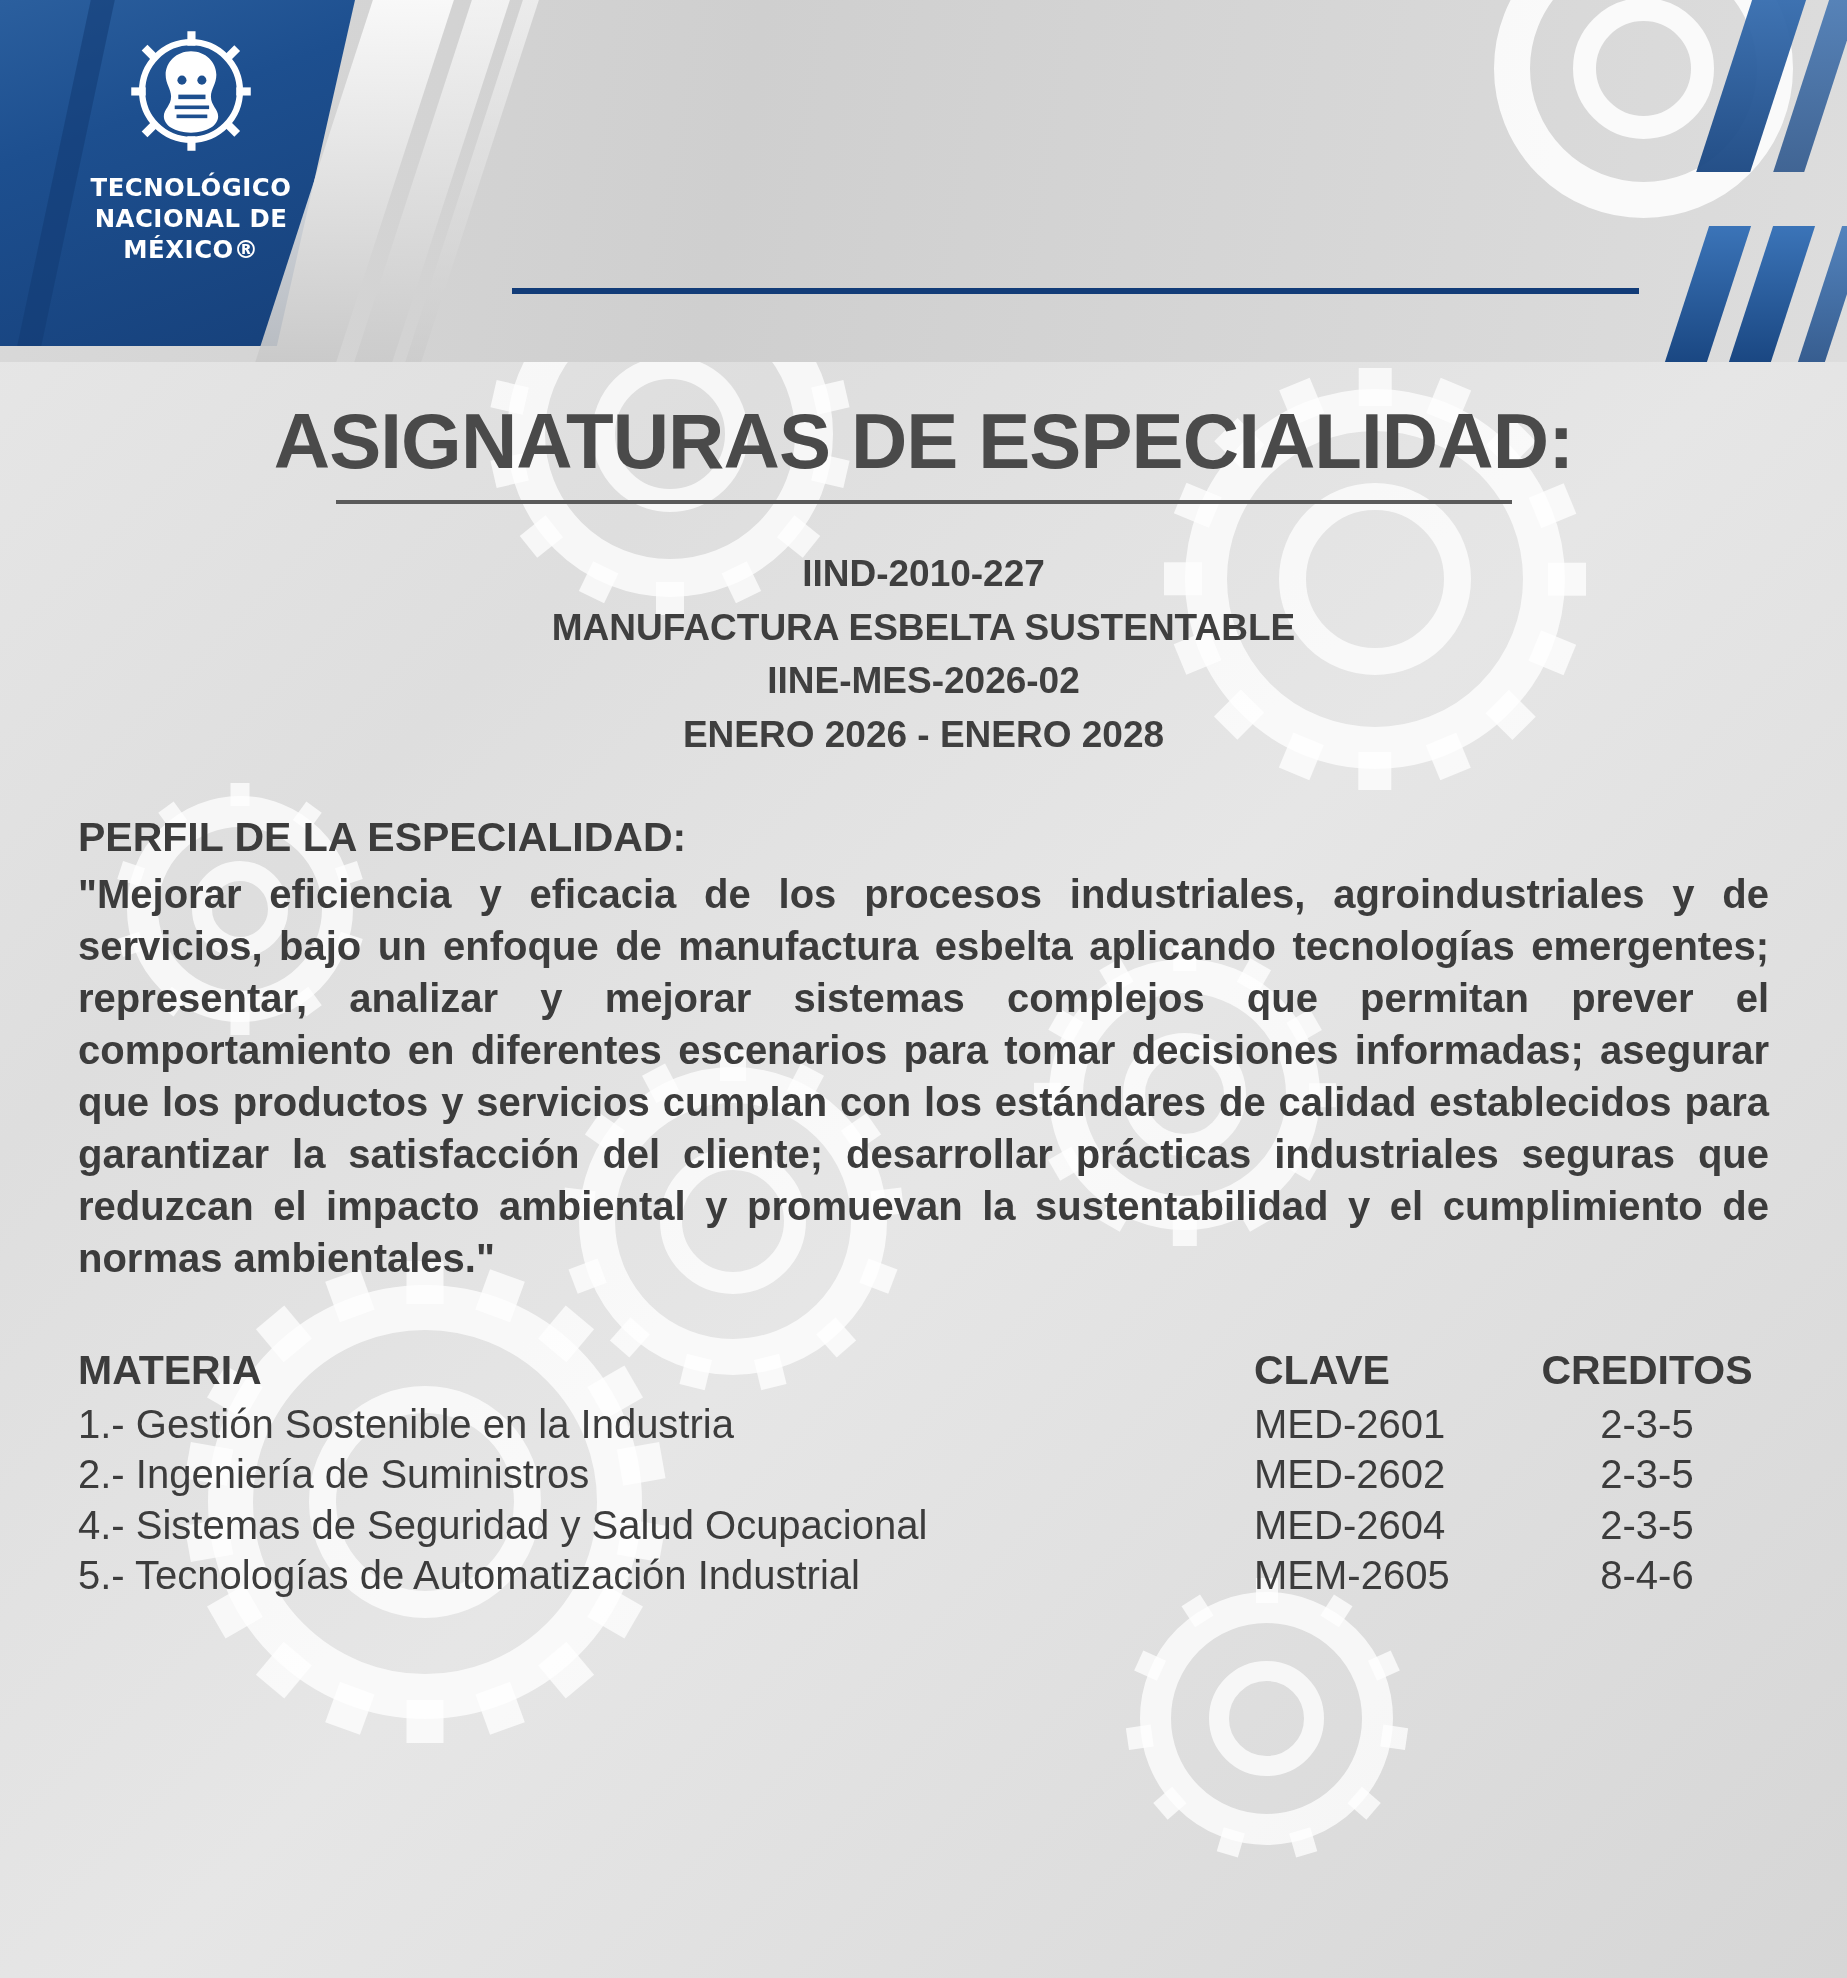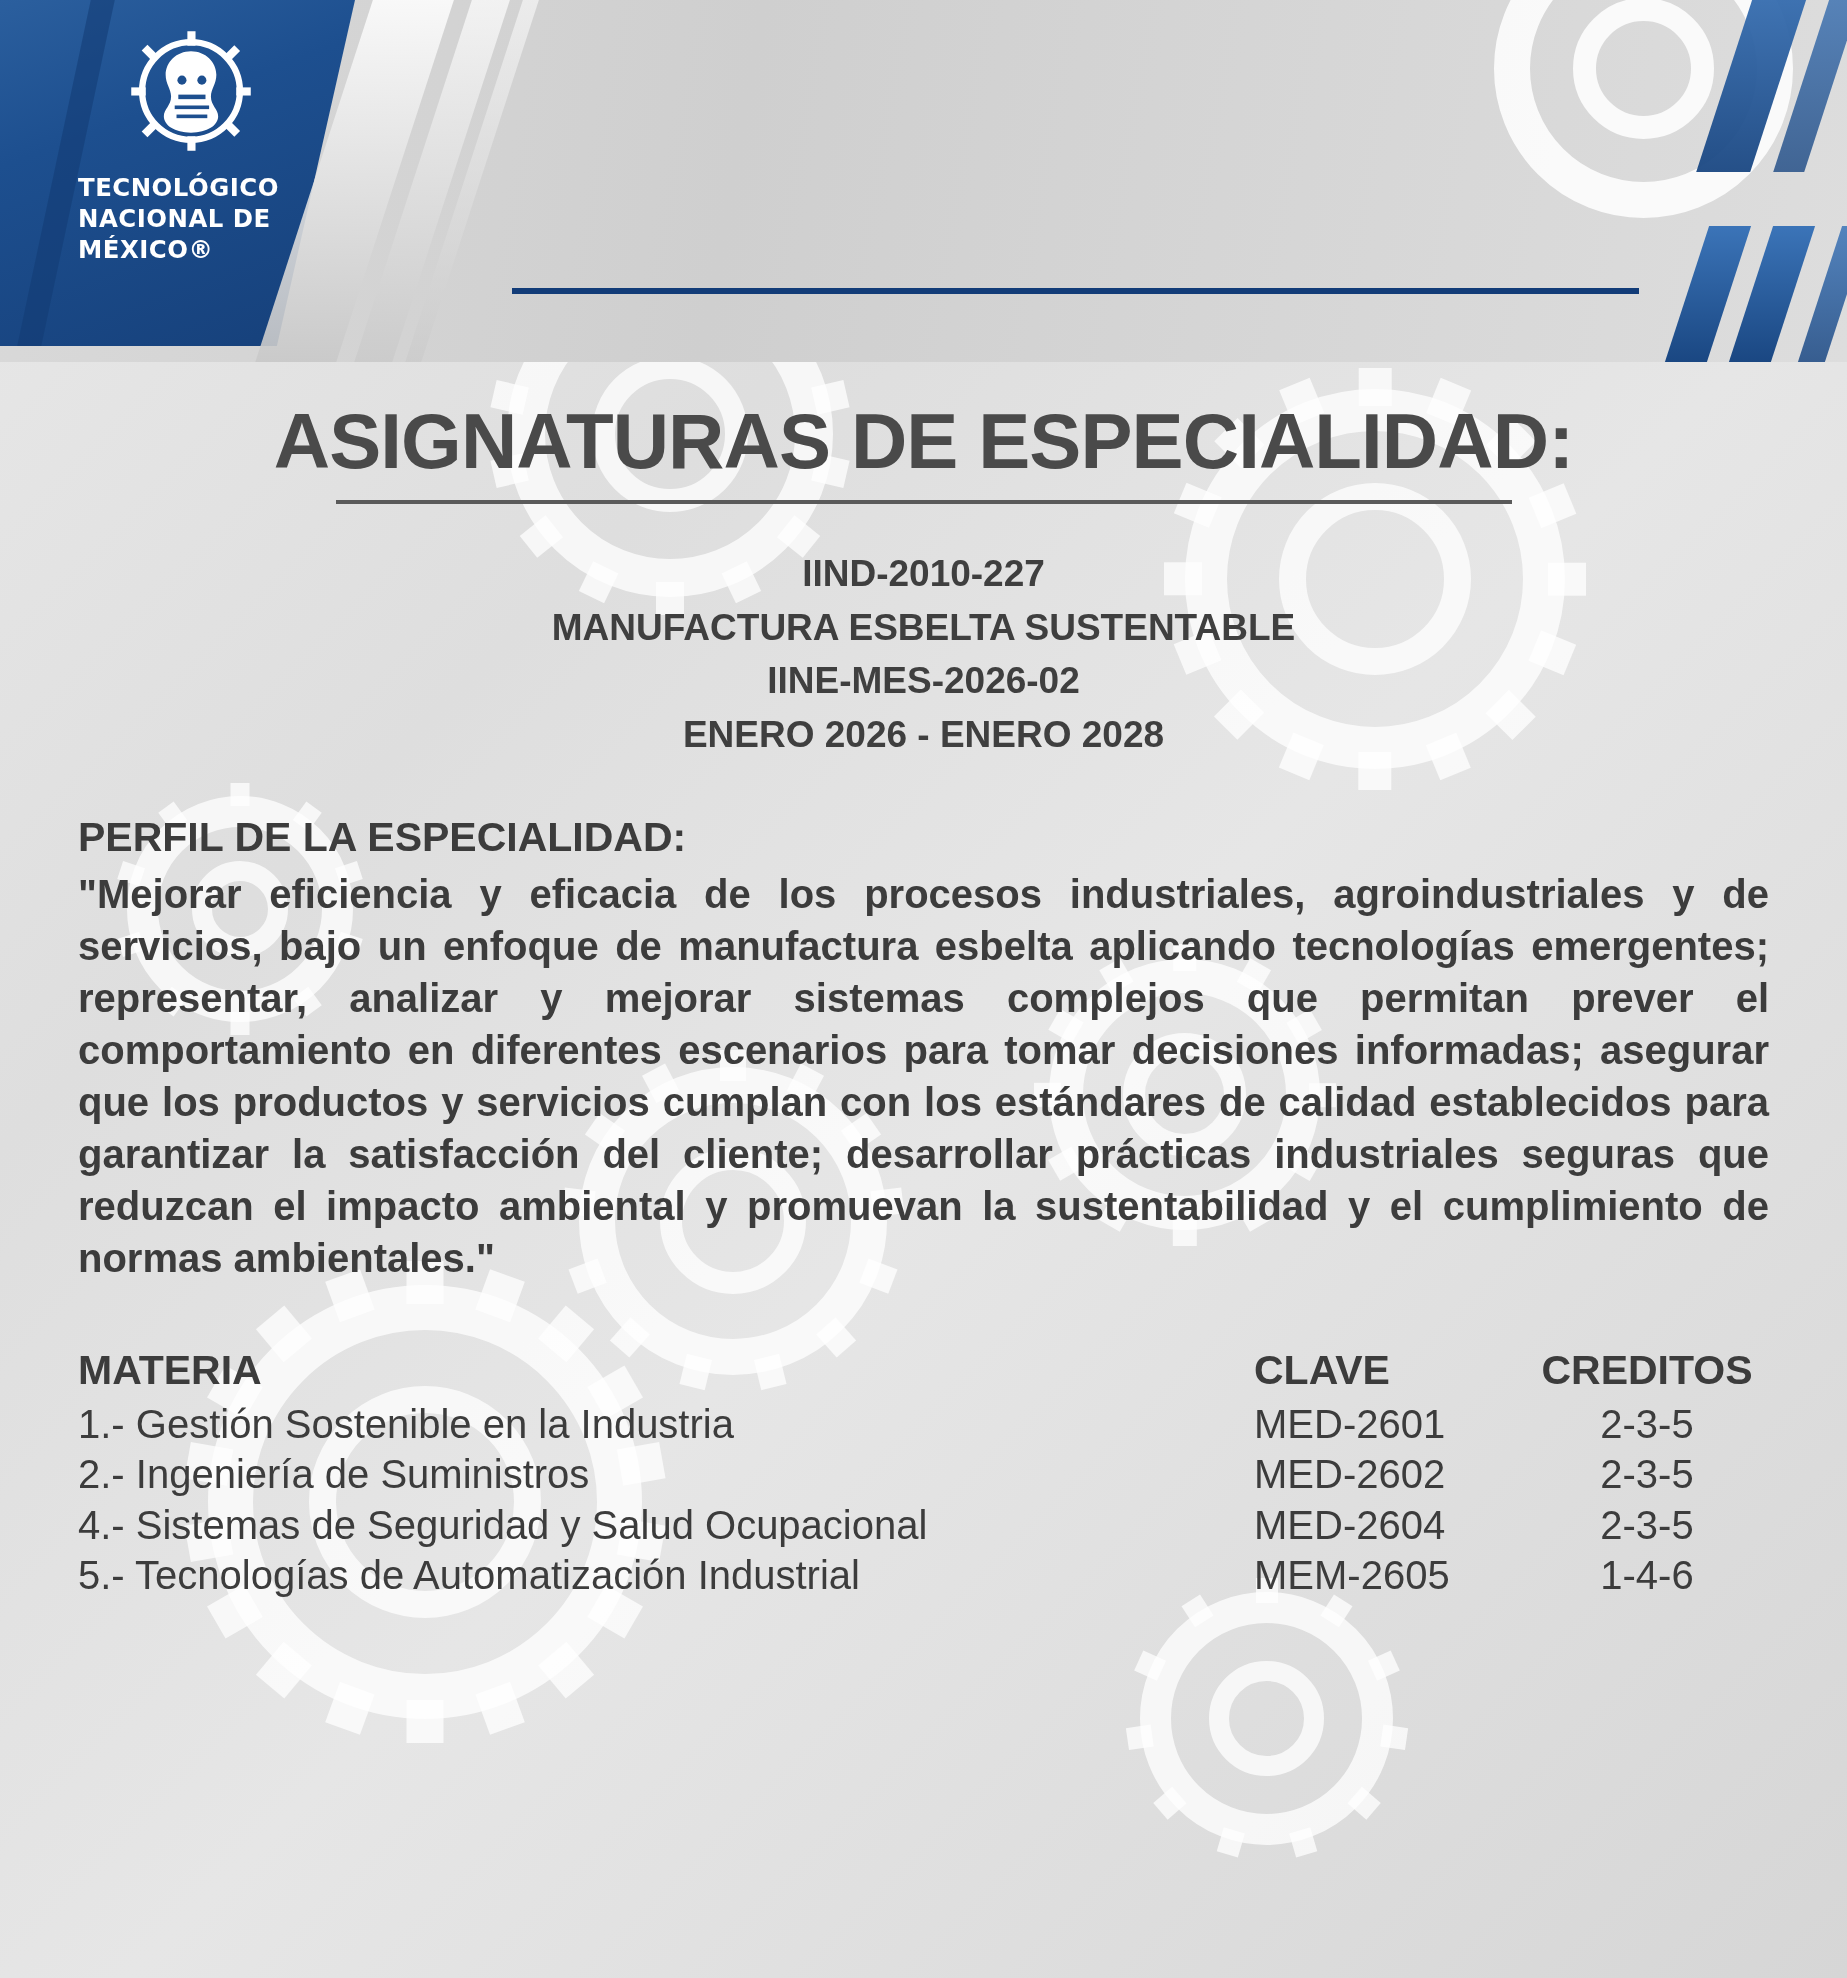--- a/index.html
+++ b/index.html
@@ -137,20 +137,21 @@
   .bs-tr2 { right: 9px; top: -36px; width: 31px; height: 208px; opacity:.8; }
   .bs-b1 { right: 118px; top: 226px; width: 42px; height: 136px; }
   .bs-b2 { right: 54px; top: 226px; width: 42px; height: 136px; }
   .bs-b3 { right: 0px;  top: 226px; width: 27px; height: 136px; opacity:.85;}
 
   .logo-wrap {
     position: absolute;
     left: 78px;
     top: 23.5px;
     width: 226px;
+    text-align: center;
     color: #ffffff;
   }
   .logo-mark {
     width: 134px;
     height: 134px;
     margin: 0 auto;
     position: relative;
   }
   .logo-text {
     margin-top: 14.5px;
@@ -496,20 +497,20 @@
           <td class="c-cred">2-3-5</td>
         </tr>
         <tr>
           <td class="c-materia">4.- Sistemas de Seguridad y Salud Ocupacional</td>
           <td class="c-clave">MED-2604</td>
           <td class="c-cred">2-3-5</td>
         </tr>
         <tr>
           <td class="c-materia">5.- Tecnologías de Automatización Industrial</td>
           <td class="c-clave">MEM-2605</td>
-          <td class="c-cred">1-4-6</td>
+          <td class="c-cred">8-4-6</td>
         </tr>
       </tbody>
     </table>
 
   </div>
 </div>
 
 
 </body></html>

